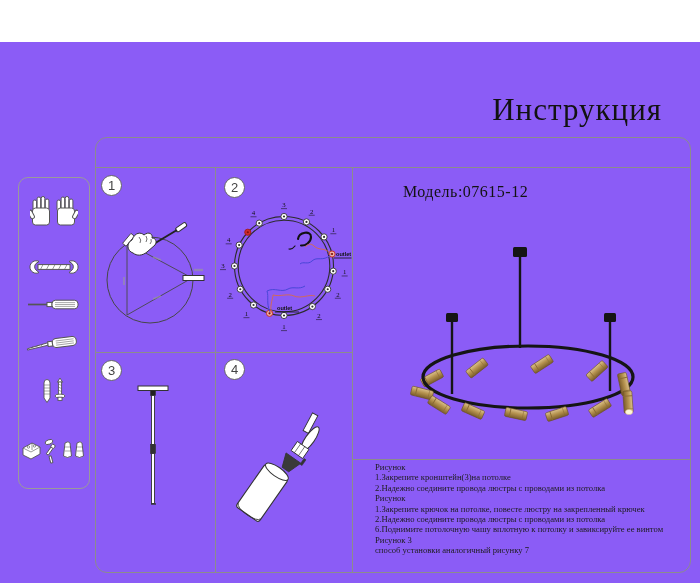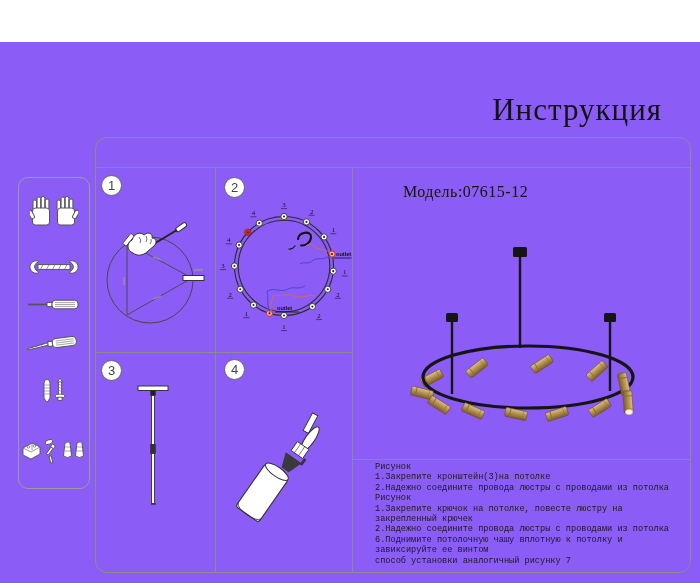--- a/index.html
+++ b/index.html
@@ -19,21 +19,21 @@
   .sidebar{position:absolute;left:18px;top:135px;width:70px;height:310px;
            border:1.1px solid #9a9a9a;border-radius:10px;}
   .tool{position:absolute;left:0;width:70px;display:flex;justify-content:center;}
   
   .stepnum{position:absolute;width:19px;height:19px;border:1.2px solid #666;border-radius:50%;
            font-family:"Liberation Sans",sans-serif;font-size:13px;color:#444;
            display:flex;align-items:center;justify-content:center;background:#fff;}
   .model{position:absolute;left:403px;top:141px;font-size:16px;color:#121212;letter-spacing:.5px;}
   
   .instr{position:absolute;left:375px;top:420px;width:310px;font-size:8.6px;line-height:10.4px;
-         color:#1c1c1c;font-family:Liberation Mono, monospace;}
+         color:#1c1c1c;}
   .panel-svg{position:absolute;}
   
   .pt-normal{fill:#fff;stroke:#333;stroke-width:.9;}
   .pt-red{fill:#d02c2c;stroke:#a01818;stroke-width:.9;}
   .pt-outlet{fill:#efb0a0;stroke:#c23030;stroke-width:1;}
   .pt-dot{fill:#333;}
   .pt-dot-red{fill:#7d1010;}
   .pt-label{font:6.8px "Liberation Serif",serif;fill:#111;}
   .pt-underline{stroke:#111;stroke-width:.55;}
   .outlet-text{font:bold 5.6px "Liberation Sans",sans-serif;fill:#111;}
@@ -338,16 +338,17 @@
   </svg>
 
   <div class="instr">
     <div>Рисунок</div>
     <div>1.Закрепите кронштейн(3)на потолке</div>
     <div>2.Надежно соедините провода люстры с проводами из потолка</div>
     <div>Рисунок</div>
     <div>1.Закрепите крючок на потолке, повесте люстру на закрепленный крючек</div>
     <div>2.Надежно соедините провода люстры с проводами из потолка</div>
     <div>6.Поднимите потолочную чашу вплотную к потолку и завиксируйте ее винтом</div>
+    <div>Рисунок 3</div>
     <div>способ установки аналогичный рисунку 7</div>
   </div>
 
 </div>
 
 </body></html>

